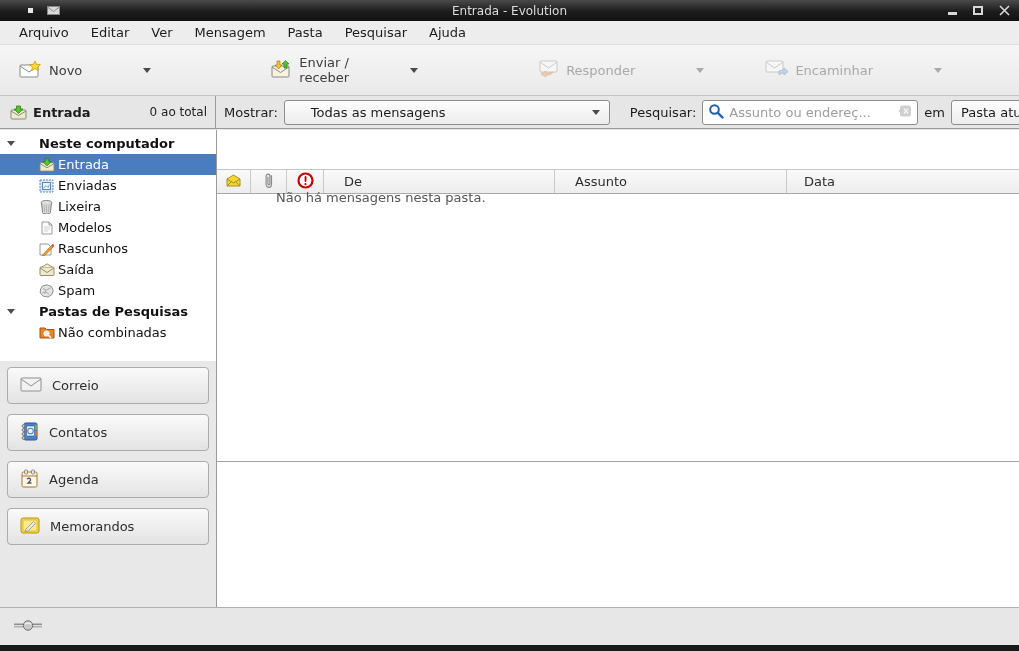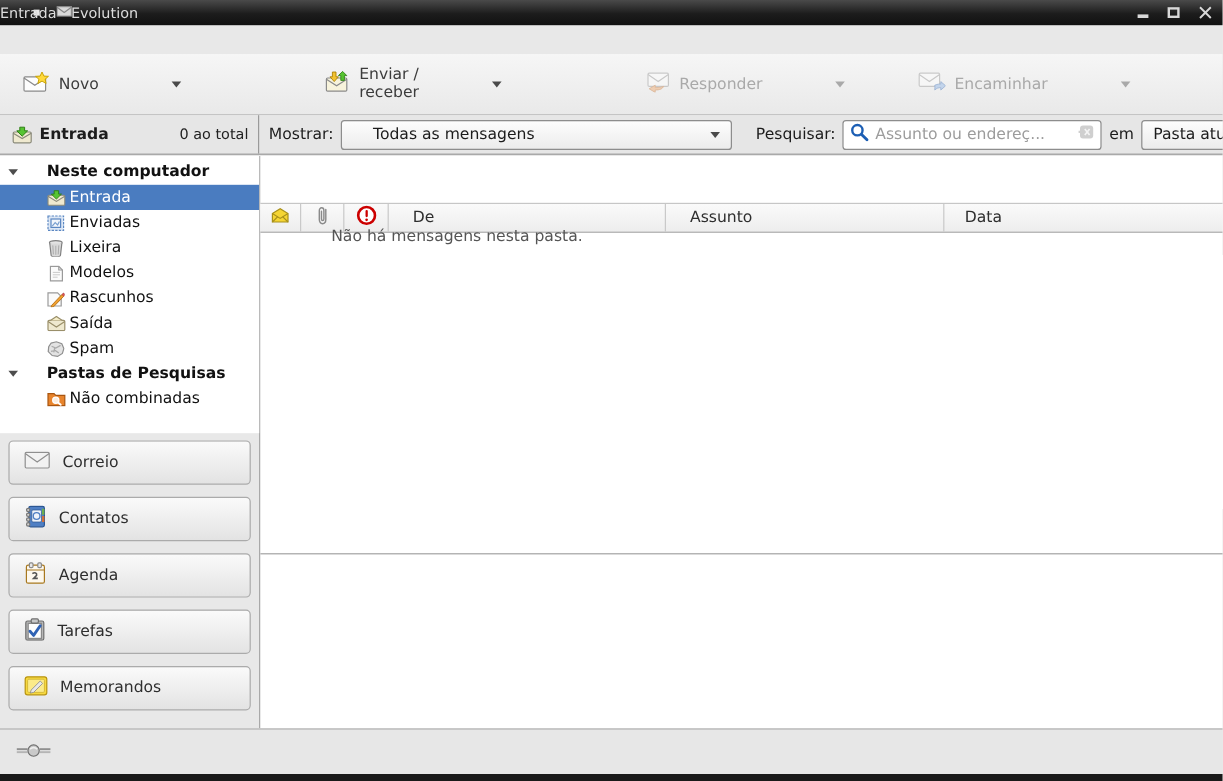--- a/index.html
+++ b/index.html
@@ -14,21 +14,21 @@
 
   
   .titlebar {
     position:absolute; top:0; left:0; right:0; height:21px;
     background: linear-gradient(#4a4a4a, #1c1c1c 55%, #111);
     display:flex; align-items:center;
   }
   .titlebar-left { display:flex; align-items:center; gap:14px; padding-left:28px; }
   .tb-dot { width:5px; height:5px; background:#e8e8e8; }
   .title-text {
-    position:absolute; left:0; right:0; 
+    position:absolute; left:0; right:0; text-align:center;
     color:#dcdcdc; font-size:12px; pointer-events:none;
   }
   .win-controls { position:absolute; right:8px; top:0; height:21px; display:flex; align-items:center; gap:12px; }
   .win-btn { width:14px; height:14px; display:flex; align-items:center; justify-content:center; }
   .glyph-min { width:9px; height:3px; background:#d8d8d8; margin-top:6px; }
   .glyph-max { width:10px; height:9px; border:2px solid #d8d8d8; }
 
   
   .menubar {
     position:absolute; top:21px; left:0; right:0; height:24px;
@@ -166,20 +166,29 @@
           <span class="glyph-max"></span>
         </span>
       <span class="win-btn">
         <svg width="11" height="11" viewBox="0 0 11 11">
             <path d="M1 1 L10 10 M10 1 L1 10" stroke="#d8d8d8" stroke-width="1.6"></path>
           </svg>
       </span>
     </div>
   </div>
 
+  <div class="menubar">
+    <span class="menu-item">Arquivo</span>
+    <span class="menu-item">Editar</span>
+    <span class="menu-item">Ver</span>
+    <span class="menu-item">Mensagem</span>
+    <span class="menu-item">Pasta</span>
+    <span class="menu-item">Pesquisar</span>
+    <span class="menu-item">Ajuda</span>
+  </div>
 
   <div class="toolbar">
     <div class="tb-button">
       <span>
         <svg width="23" height="18" viewBox="0 0 23 18">
             <rect x="1" y="5" width="18" height="12" rx="1" fill="#fdfdfd" stroke="#8a8a8a"></rect>
             <path d="M1 6 L10 12 L19 6" fill="none" stroke="#8a8a8a"></path>
             <path d="M16 1 L17.6 4.4 L21.4 4.6 L18.6 7 L19.4 10.6 L16 8.6 L12.6 10.6 L13.4 7 L10.6 4.6 L14.4 4.4 Z" fill="#ffd93c" stroke="#c9a200" stroke-width="0.8"></path>
           </svg>
       </span>
@@ -429,31 +438,20 @@
         <span>
           <svg width="19" height="19" viewBox="0 0 19 19">
               <rect x="2" y="3" width="15" height="15" rx="1.5" fill="#fdf8ee" stroke="#a8781e"></rect>
               <rect x="4.5" y="1" width="3" height="4" rx="1" fill="#e6e6e6" stroke="#8a8a8a"></rect>
               <rect x="11.5" y="1" width="3" height="4" rx="1" fill="#e6e6e6" stroke="#8a8a8a"></rect>
               <path d="M2 7 H17" stroke="#a8781e"></path>
               <path d="M7 10 C9 8.5 11 9.5 10.5 11.5 L8 14 H11.5" fill="none" stroke="#555" stroke-width="1.3"></path>
             </svg>
         </span>
         <span>Agenda</span>
-      </div>
-      <div class="sw-button">
-        <span>
-          <svg width="18" height="19" viewBox="0 0 18 19">
-              <rect x="1.5" y="2.5" width="15" height="16" rx="1.5" fill="#b7b7b7" stroke="#6e6e6e"></rect>
-              <rect x="3.5" y="4.5" width="11" height="12.5" fill="#fdfdfd" stroke="#8a8a8a"></rect>
-              <rect x="6" y="0.8" width="6" height="3.4" rx="1" fill="#c8c8c8" stroke="#6e6e6e"></rect>
-              <path d="M5 11 L8 14.5 L13.5 6.5" fill="none" stroke="#2f62b4" stroke-width="2.4" stroke-linecap="round" stroke-linejoin="round"></path>
-            </svg>
-        </span>
-        <span>Tarefas</span>
       </div>
       <div class="sw-button">
         <span>
           <svg width="20" height="17" viewBox="0 0 20 17">
               <rect x="1" y="1" width="18" height="15" rx="2" fill="#f7d93e" stroke="#b89410"></rect>
               <rect x="3" y="3" width="14" height="11" rx="1" fill="#fbeb8a" stroke="#d0b230" stroke-width="0.7"></rect>
               <path d="M6 12 L13.5 4.5 L15.5 6.5 L8 14 L5.2 14.6 Z" fill="#e8e8e8" stroke="#8a8a8a" stroke-width="0.7"></path>
             </svg>
         </span>
         <span>Memorandos</span>

